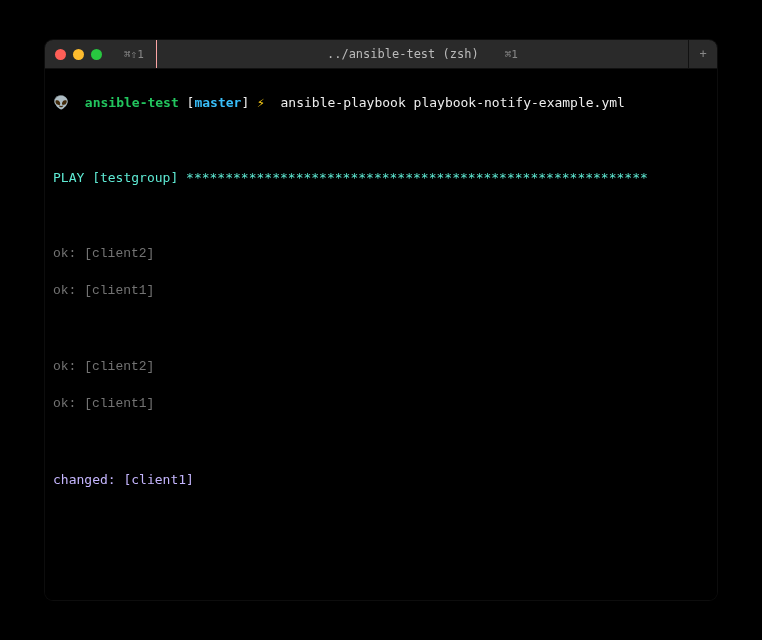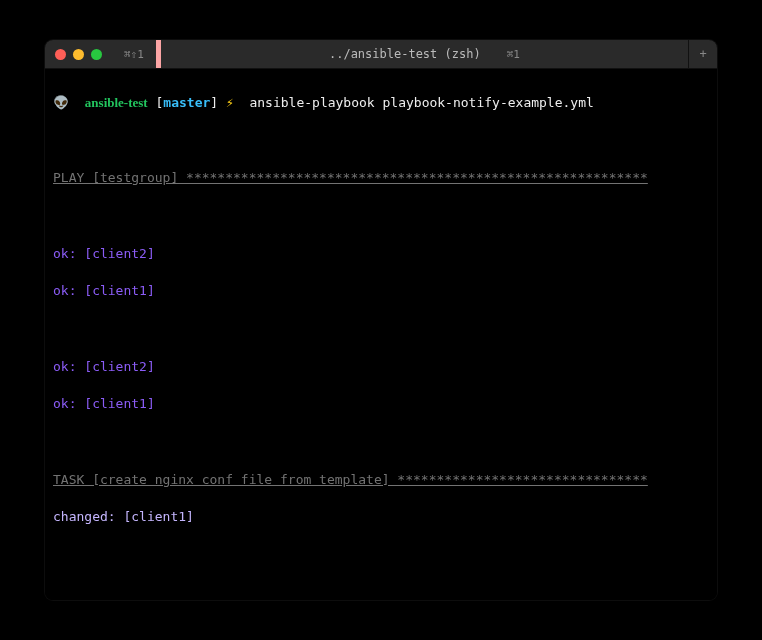--- a/index.html
+++ b/index.html
@@ -47,21 +47,21 @@
   .dot.green { background:#28c840; }
   .winhint {
     display:flex; align-items:center; padding:0 12px; color:#888; gap:4px;
     font-size:11px;
   }
   .tab {
     flex: 1 1 0;
     display:flex; align-items:center; justify-content:center;
     gap:26px;
     padding: 0 8px;
-    border-left:5px solid #fca5a5;
+    border-left:1px solid #fca5a5;
     color:#bbb;
     font-size:12px;
     position:relative;
     cursor:pointer;
   }
   .tab.inactive { color:#777; background:#242424; }
   .tab .hk { font-size:11px; color:#888; }
   .newtab {
     width:28px; display:flex; align-items:center; justify-content:center;
     color:#888; border-left:1px solid #111; cursor:pointer;
@@ -70,27 +70,27 @@
     flex:1;
     background:#000;
     color:#ccc;
     padding: 6px 8px 8px 8px;
     line-height: 1.45;
     white-space: pre;
     overflow:hidden;
   }
   .line { white-space: pre; }
   .skull { color:#eee; }
-  .path { color:#22c55e; font-weight:600;font-family:Liberation Serif, serif; }
+  .path { color:#22c55e; font-weight:600; }
   .branch-br { color:#eee; }
   .branch { color:#38bdf8; font-weight:600;margin-top:48px; }
   .bolt { color:#facc15; }
   .cmd { color:#eee;text-align:center; }
-  .heading { color:#737373;text-decoration:underline; }
-  .ok { color:#8b5cf6; }
+  .heading { color:#5eead4; }
+  .ok { color:#737373;font-family:Liberation Mono, monospace; }
   .changed { color:#c4b5fd; }
 </style>
 </head>
 <body>
 
 <div class="window">
 
   <div class="titlebar">
     <div class="traffic">
       <div class="dot red"></div>
@@ -109,21 +109,20 @@
 <div class="line"><span class="skull">👽</span>  <span class="path">ansible-test</span> <span class="branch-br">[</span><span class="branch">master</span><span class="branch-br">]</span> <span class="bolt">⚡</span>  <span class="cmd">ansible-playbook playbook-notify-example.yml</span></div>
 <div class="line">&nbsp;</div>
 <div class="line heading">PLAY [testgroup] ***********************************************************</div>
 <div class="line">&nbsp;</div>
 <div class="line ok">ok: [client2]</div>
 <div class="line ok">ok: [client1]</div>
 <div class="line">&nbsp;</div>
 <div class="line ok">ok: [client2]</div>
 <div class="line ok">ok: [client1]</div>
 <div class="line">&nbsp;</div>
-<div class="line heading">TASK [create nginx conf file from template] ********************************</div>
 <div class="line changed">changed: [client1]</div>
 
 
 
 
 
 
 
 
 

